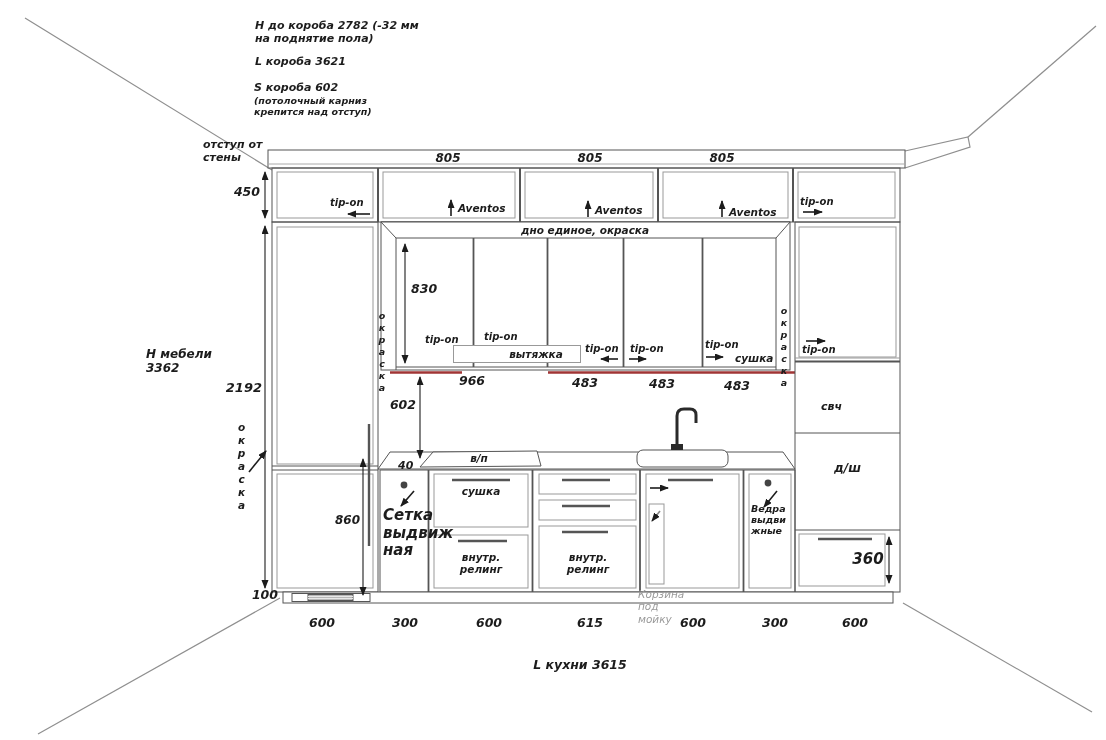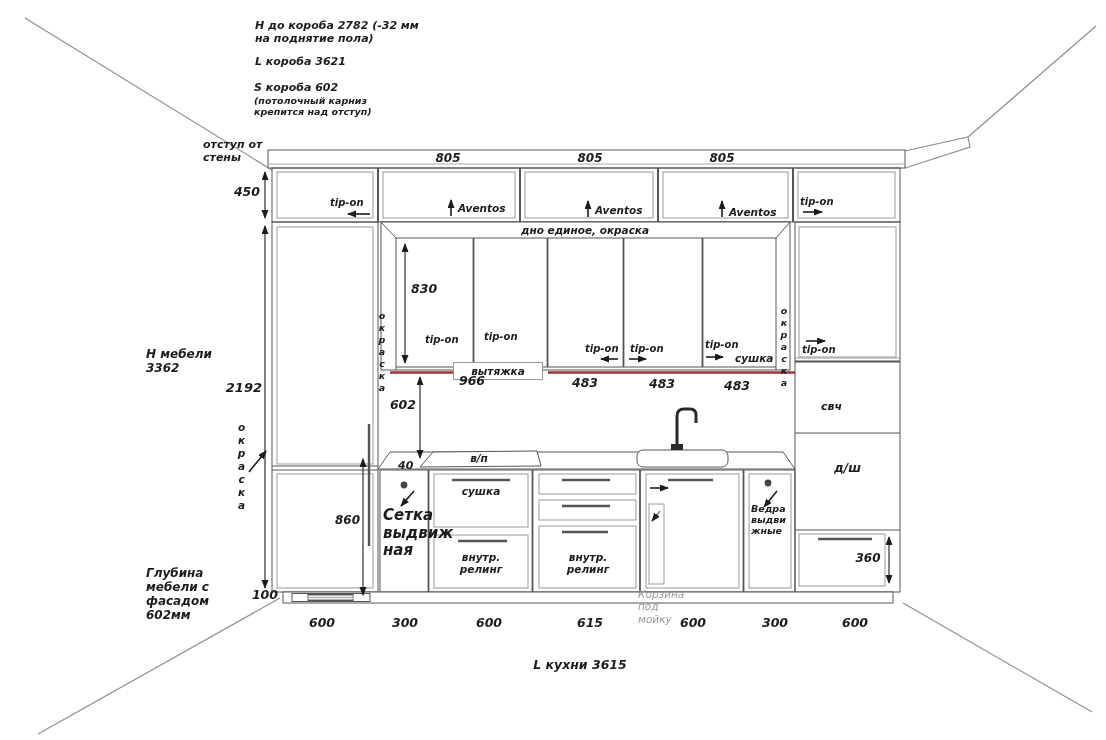--- a/index.html
+++ b/index.html
@@ -176,44 +176,40 @@
 крепится над отступ)</div>
 
 <div class="txt" style="left:203px;top:139px;font-size:11px;">отступ от
 стены</div>
 <div class="txt rgt" style="left:222px;top:185px;width:38px;font-size:12.5px;">450</div>
 <div class="txt" style="left:146px;top:347px;font-size:12px;">Н мебели
 3362</div>
 <div class="txt rgt" style="left:218px;top:380px;width:44px;font-size:13px;">2192</div>
 <div class="txt vtxt" style="left:236px;top:421px;height:110px;font-size:10.5px;">окраска</div>
 <div class="txt rgt" style="left:328px;top:513px;width:32px;font-size:12px;">860</div>
-<div class="txt" style="left:146px;top:566px;font-size:12px;">Глубина
-мебели с
-фасадом
-602мм</div>
 <div class="txt rgt" style="left:240px;top:588px;width:38px;font-size:12.5px;">100</div>
 
 <div class="txt ctr" style="left:418px;top:151px;width:60px;font-size:12px;">805</div>
 <div class="txt ctr" style="left:560px;top:151px;width:60px;font-size:12px;">805</div>
 <div class="txt ctr" style="left:692px;top:151px;width:60px;font-size:12px;">805</div>
 
 <div class="txt" style="left:330px;top:197px;font-size:10px;">tip-on</div>
 <div class="txt" style="left:800px;top:196px;font-size:10px;">tip-on</div>
 <div class="txt" style="left:458px;top:202px;font-size:10.5px;">Aventos</div>
 <div class="txt" style="left:595px;top:204px;font-size:10.5px;">Aventos</div>
 <div class="txt" style="left:729px;top:206px;font-size:10.5px;">Aventos</div>
 
 <div class="txt ctr" style="left:470px;top:224px;width:230px;font-size:10.5px;">дно единое, окраска</div>
 <div class="txt" style="left:411px;top:282px;font-size:12.5px;">830</div>
 <div class="txt vtxt" style="left:377px;top:310px;height:100px;font-size:9.5px;">окраска</div>
 <div class="txt vtxt" style="left:779px;top:305px;height:100px;font-size:9.5px;">окраска</div>
 
 <div class="txt" style="left:425px;top:334px;font-size:10px;">tip-on</div>
 <div class="txt" style="left:484px;top:331px;font-size:10px;">tip-on</div>
-<div class="hoodbox" style="left:453px;top:362px;width:88px;height:16px;">
+<div class="hoodbox" style="left:453px;top:345px;width:88px;height:16px;padding-left:38px;">
   <span class="txt" style="position:static;font-size:10.5px;">вытяжка</span>
 </div>
 <div class="txt" style="left:585px;top:343px;font-size:10px;">tip-on</div>
 <div class="txt" style="left:630px;top:343px;font-size:10px;">tip-on</div>
 <div class="txt" style="left:705px;top:339px;font-size:10px;">tip-on</div>
 <div class="txt" style="left:735px;top:352px;font-size:10.5px;">сушка</div>
 <div class="txt" style="left:802px;top:344px;font-size:10px;">tip-on</div>
 
 <div class="txt rgt" style="left:384px;top:398px;width:32px;font-size:12.5px;">602</div>
 <div class="txt ctr" style="left:452px;top:374px;width:40px;font-size:12.5px;">966</div>
@@ -230,21 +226,21 @@
 <div class="txt ctr" style="left:441px;top:551px;width:80px;font-size:10.5px;">внутр.
 релинг</div>
 <div class="txt ctr" style="left:548px;top:551px;width:80px;font-size:10.5px;">внутр.
 релинг</div>
 <div class="txt" style="left:751px;top:503px;font-size:9.5px;">Ведра
 выдви
 жные</div>
 
 <div class="txt ctr" style="left:804px;top:401px;width:55px;font-size:11px;">свч</div>
 <div class="txt ctr" style="left:820px;top:461px;width:55px;font-size:12px;">д/ш</div>
-<div class="txt ctr" style="left:852px;top:551px;width:32px;font-size:12px;">360</div>
+<div class="txt ctr" style="left:852px;top:551px;width:32px;font-size:15px;">360</div>
 
 <div class="txt muted" style="left:638px;top:588px;font-size:10.5px;font-style:italic;">Корзина
 под
 мойку</div>
 
 <div class="txt ctr" style="left:300px;top:616px;width:44px;font-size:12.5px;">600</div>
 <div class="txt ctr" style="left:383px;top:616px;width:44px;font-size:12.5px;">300</div>
 <div class="txt ctr" style="left:467px;top:616px;width:44px;font-size:12.5px;">600</div>
 <div class="txt ctr" style="left:568px;top:616px;width:44px;font-size:12.5px;">615</div>
 <div class="txt ctr" style="left:671px;top:616px;width:44px;font-size:12.5px;">600</div>

